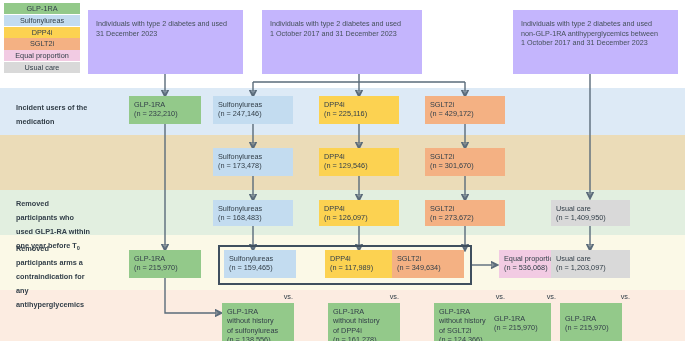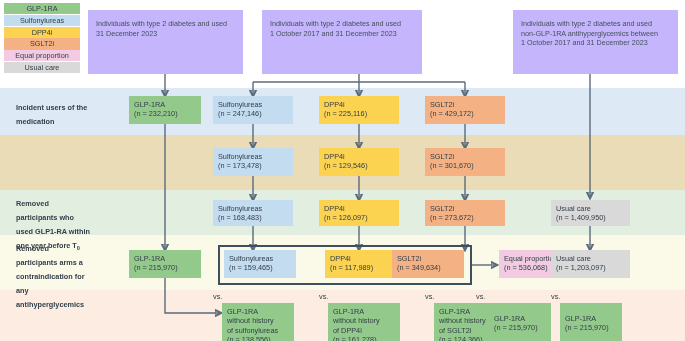--- a/index.html
+++ b/index.html
@@ -48,21 +48,21 @@
 
   
   .rowlabel{
     position:absolute;left:16px;width:76px;
     font-size:7.3px;line-height:14px;color:#34404a;z-index:5;font-weight:bold;
   }
 
   
   .vs{
     position:absolute;font-size:7.3px;color:#34404a;z-index:5;
-    text-align:left;
+    text-align:right;
   }
 
   
   .outline{
     position:absolute;box-sizing:border-box;
     border:2px solid #3f4f5e;z-index:3;background:transparent;
   }
 
   
   svg#wires{position:absolute;left:0;top:0;width:685px;height:341px;z-index:2;}

